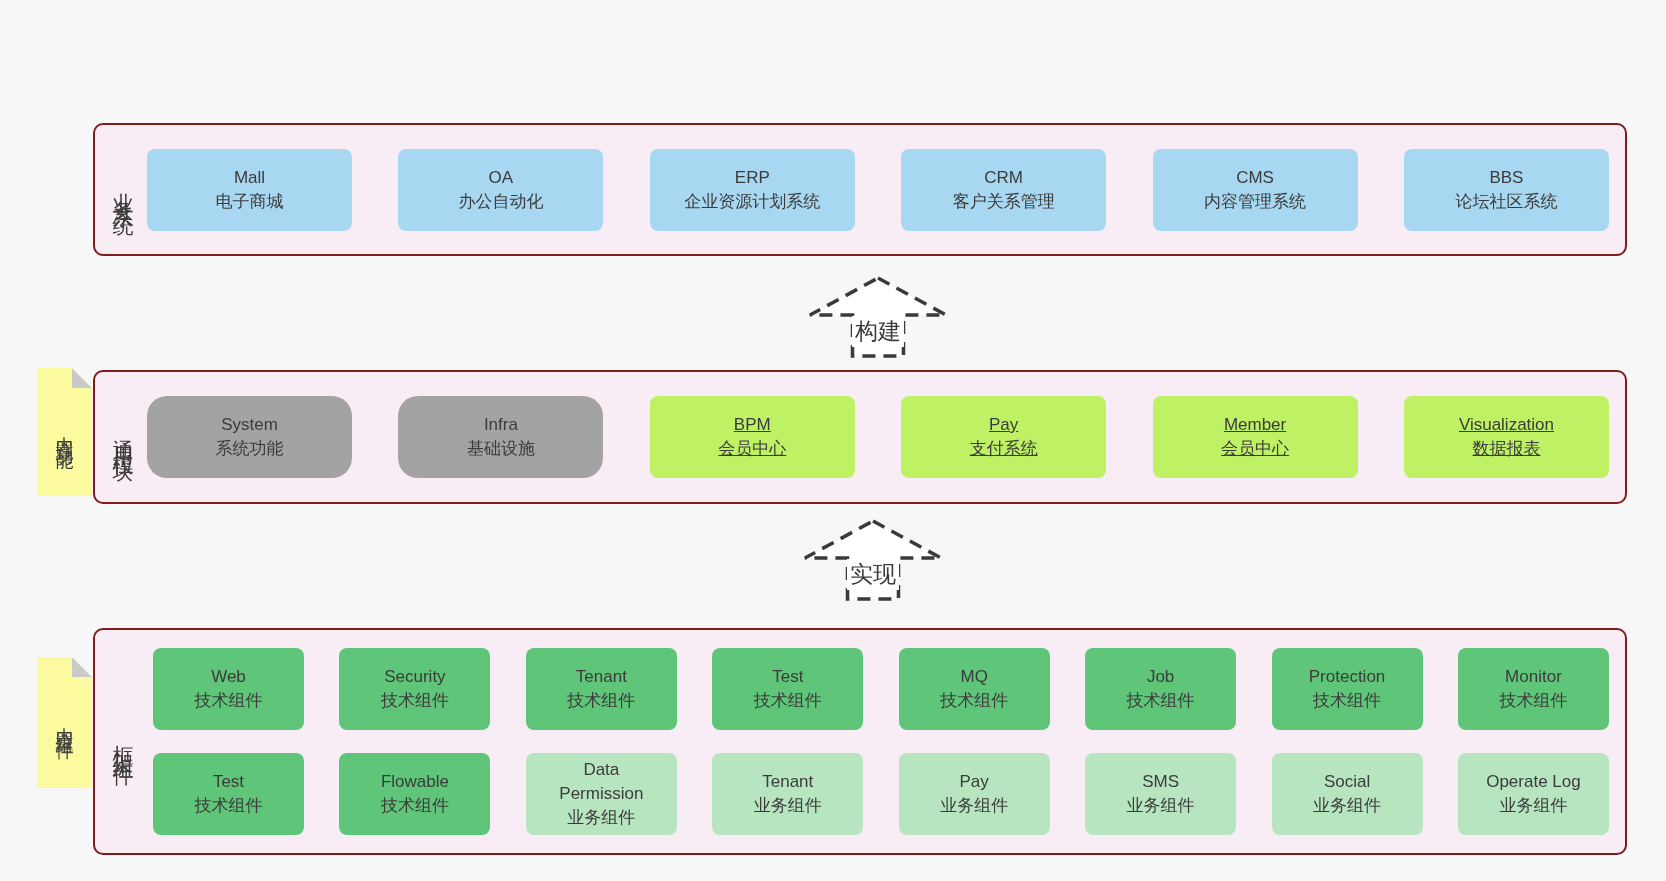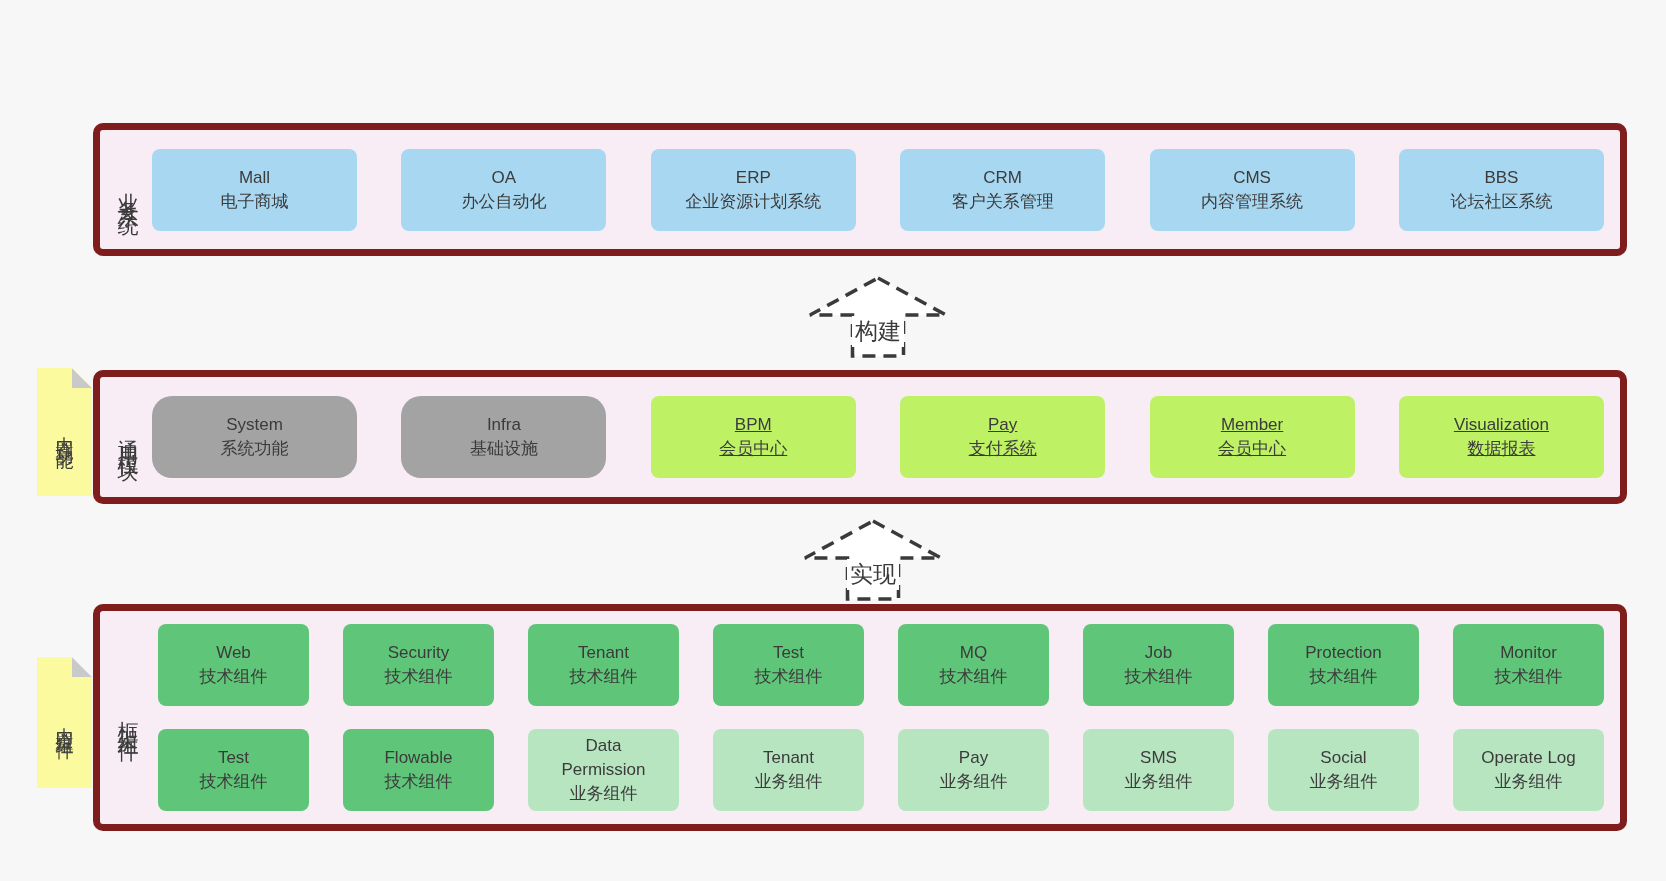--- a/index.html
+++ b/index.html
@@ -5,26 +5,26 @@
   html,body{margin:0;padding:0;}
   body{
     width:1666px;height:881px;position:relative;overflow:hidden;
     background:#f7f7f7;
     font-family:"Liberation Sans","DejaVu Sans",sans-serif;
     color:#3b3b3b;
   }
   
   .band{
     position:absolute;left:93px;width:1534px;box-sizing:border-box;
-    background:#f8edf5;border:7px solid #7f1d1d;border-radius:10px;
+    background:#f8edf5;border:2px solid #7f1d1d;border-radius:10px;
     display:flex;align-items:center;
   }
   #band-1{top:123px;height:133px;}
   #band-2{top:370px;height:134px;}
-  #band-3{top:604px;height:227px;}
+  #band-3{top:628px;height:227px;}
   .band-label{
     writing-mode:vertical-rl;text-orientation:upright;
     font-size:21px;letter-spacing:7px;line-height:36px;
     margin-left:10px;flex:0 0 36px;text-align:center;color:#3b3b3b;
   }
   .band-boxes{
     flex:1;display:flex;justify-content:space-between;align-items:center;
     padding:0 16px 0 6px;
   }
   .rows{flex:1;display:flex;flex-direction:column;gap:23px;padding:0 16px 0 12px;}

